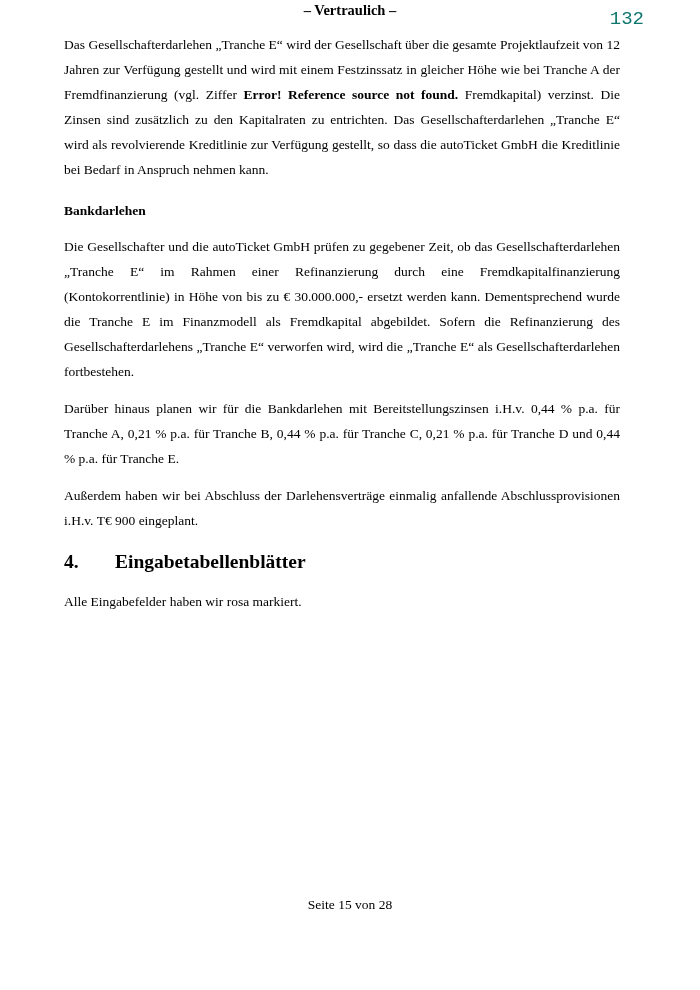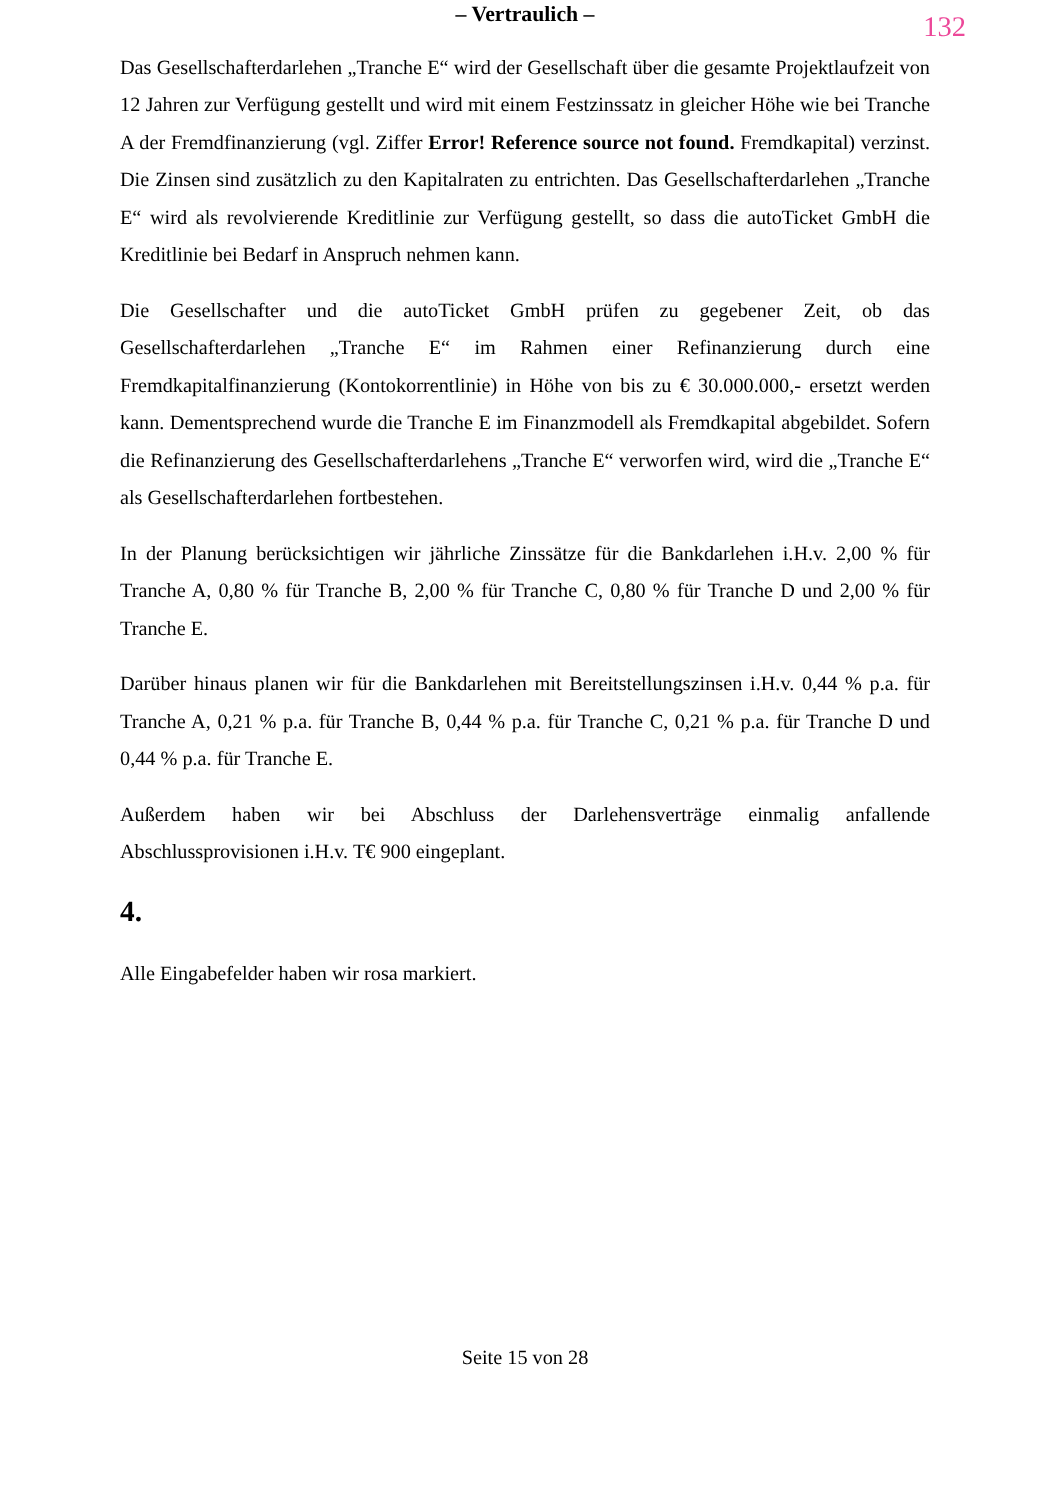--- a/index.html
+++ b/index.html
@@ -17,38 +17,38 @@
     font-family: "Liberation Serif", "DejaVu Serif", serif;
     display: flex;
     flex-direction: column;
     overflow: hidden;
     box-sizing: border-box;
   }
   .page-number {
     position: absolute;
     top: 8px;
     right: 56px;
-    font-family: Liberation Serif, serif;
+    font-family: Liberation Mono, monospace;
     font-size: 19px;
-    color: #ec4899;
+    color: #0f766e;
   }
   .doc-header {
     text-align: center;
     font-size: 14.5px;
     line-height: 20px;
   }
   .confidential {
     font-weight: bold;
   }
   .reference-line {
     max-width: 545px;
     margin: 0 auto;
   }
   .body-text {
-    padding: 12px 80px 0 80px;
+    padding: 12px 80px 0 64px;
     text-align: justify;
     font-size: 13.5px;
     line-height: 25px;
   }
   .body-text p {
     margin: 0 0 12px 0;
   }
   .subheading {
     font-weight: bold;
     margin: 16px 0 11px 0 !important;
@@ -82,32 +82,33 @@
   <div class="page-number">132</div>
 
   <div class="doc-header">
     <div class="confidential">– Vertraulich –</div>
   </div>
 
   <div class="body-text">
 
     <p><span>Das Gesellschafterdarlehen „Tranche E“  wird der Gesellschaft über die gesamte Projektlaufzeit von 12 Jahren zur Verfügung gestellt und wird mit einem Festzinssatz in gleicher Höhe wie bei Tranche A der Fremdfinanzierung (vgl. Ziffer </span><b>Error! Reference source not found.</b><span> Fremdkapital)  verzinst. Die Zinsen sind zusätzlich zu den Kapitalraten zu entrichten. Das Gesellschafterdarlehen „Tranche E“ wird als revolvierende Kreditlinie zur Verfügung gestellt, so dass die autoTicket GmbH die Kreditlinie bei Bedarf in Anspruch nehmen kann.</span></p>
 
+    <p class="subheading">Bankdarlehen</p>
 
 
     <p>Die Gesellschafter und die autoTicket GmbH prüfen zu gegebener Zeit, ob das Gesellschafterdarlehen „Tranche E“ im Rahmen einer Refinanzierung durch eine Fremdkapitalfinanzierung (Kontokorrentlinie) in Höhe von bis zu € 30.000.000,- ersetzt werden kann. Dementsprechend wurde die Tranche E im Finanzmodell als Fremdkapital abgebildet. Sofern die Refinanzierung des Gesellschafterdarlehens „Tranche E“ verworfen wird, wird die „Tranche E“ als Gesellschafterdarlehen fortbestehen.</p>
 
-    <p>In der Planung berücksichtigen wir jährliche Zinssätze für die Bankdarlehen i.H.v. 2,00 % für Tranche A, 0,80 % für Tranche B, 2,00 % für Tranche C, 0,80 % für Tranche D und 2,00 % für Tranche E.</p>
 
     <p>Darüber hinaus planen wir für die Bankdarlehen mit Bereitstellungszinsen i.H.v. 0,44 % p.a. für Tranche A, 0,21 % p.a. für Tranche B, 0,44 % p.a. für Tranche C, 0,21 % p.a. für Tranche D und 0,44 % p.a. für Tranche E.</p>
 
     <p>Außerdem haben wir bei Abschluss der Darlehensverträge einmalig anfallende Abschlussprovisionen i.H.v. T€ 900 eingeplant.</p>
 
     <div class="section-heading">
       <span class="section-number">4.</span>
+      <span>Eingabetabellenblätter</span>
     </div>
 
     <p>Alle Eingabefelder haben wir rosa markiert.</p>
 
   </div>
 
   <div class="page-footer">Seite 15 von 28</div>
 
 </div>
 

